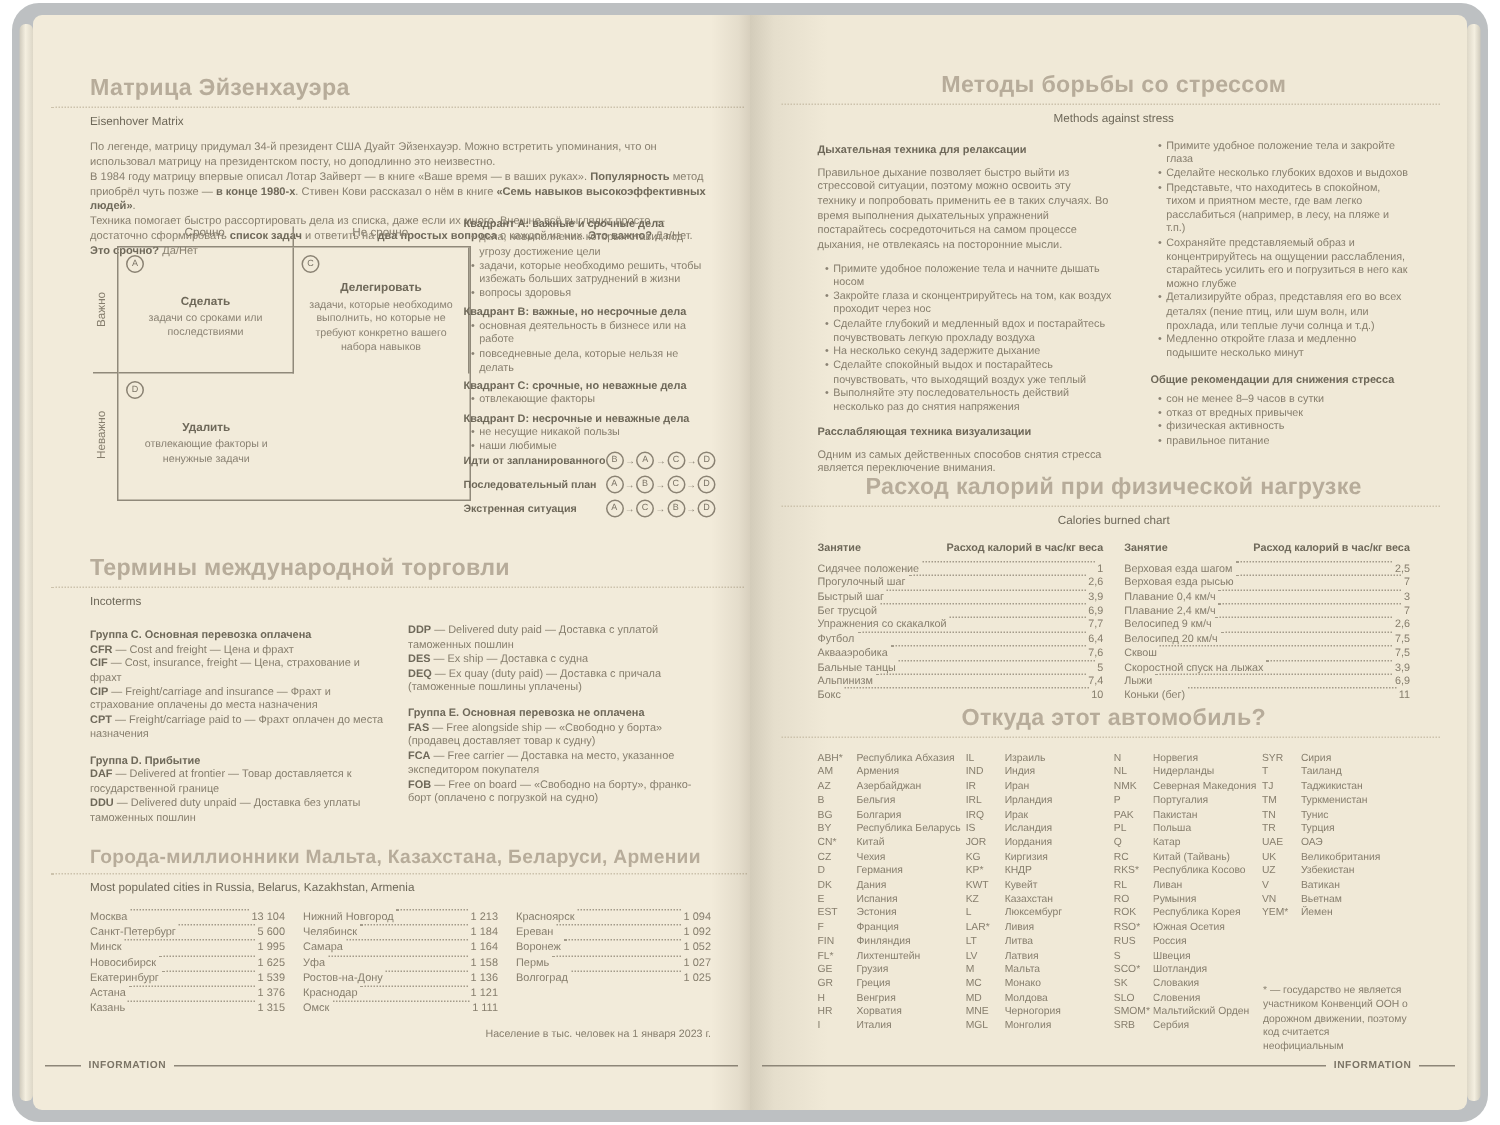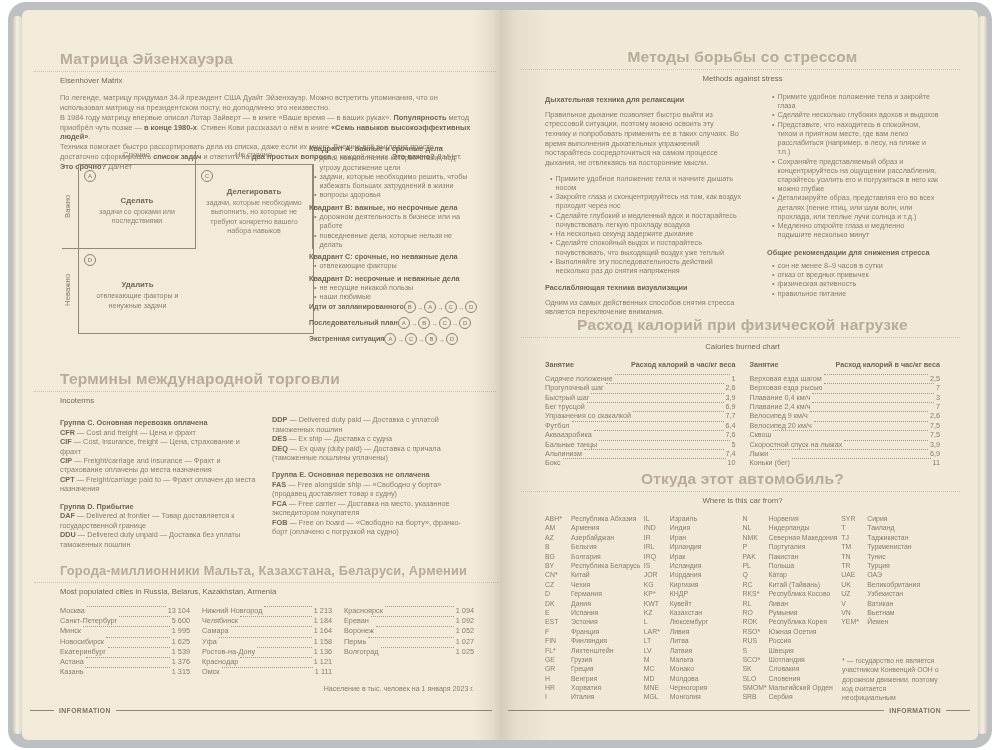--- a/index.html
+++ b/index.html
@@ -44,21 +44,21 @@
   .vext{position:absolute;left:135px;top:1px;height:13px;border-left:1px solid #90897a}
   .hext{position:absolute;left:2px;top:98px;width:16px;border-top:1px solid #90897a}
   .circle{display:inline-flex;flex:none;align-items:center;justify-content:center;width:10px;height:10px;
           border:1px solid #8a8273;border-radius:50%;font-size:6px;color:#7b7466;background:transparent}
   .qletter{position:absolute;left:5px;top:5px}
   .qtitle{font-size:7.8px;font-weight:bold;color:#6e6859;margin-bottom:3px}
   .qtext{font-size:7.1px;color:#8a8273;line-height:1.3}
   
   .notes{position:absolute;left:287px;top:131px;width:166px;font-size:7.1px;line-height:1.26}
   .seqs{position:absolute;left:287px;top:292px;width:168px}
-  .seq{display:flex;align-items:center;justify-content:flex-start;margin-bottom:6px;height:10px}
+  .seq{display:flex;align-items:center;justify-content:space-between;margin-bottom:6px;height:10px}
   .seq-label{font-size:7.1px;font-weight:bold;color:#6e6859;white-space:nowrap}
   .chain{display:flex;align-items:center}
   .chip{display:flex;align-items:center}
   .arr{font-size:6.5px;color:#8a8273;margin:0 1px}
   .chip:last-child .arr{display:none}
   
   .inco-cols{display:flex;gap:12px;margin-top:10px}
   .inco-col{width:200px}
   .iblock{margin-bottom:8px}
   .note-h:empty{display:none}
@@ -157,21 +157,21 @@
             <span>вопросы здоровья</span>
           </div>
         </div>
       </div>
 
       <div class="note">
         <div class="note-h">Квадрант B: важные, но несрочные дела</div>
         <div>
 
         <div class="li">
-            <span>дорожном деятельность в бизнесе или на работе</span>
+            <span>основная деятельность в бизнесе или на работе</span>
           </div>
           <div class="li">
             <span>повседневные дела, которые нельзя не делать</span>
           </div>
         </div>
       </div>
 
       <div class="note">
         <div class="note-h">Квадрант C: срочные, но неважные дела</div>
         <div>
@@ -674,21 +674,20 @@
               <span>11</span>
             </div>
             </div>
         </div>
       </div>
   </div>
 
   <div class="sec" style="left:45px;top:460px;width:395px;height:250px">
     <div class="h1 ra">Откуда этот автомобиль?</div>
     <div class="rule"></div>
-    <div class="h2 ra">Where is this car from?</div>
     <div class="car-cols">
 
         <div class="car-col">
 
             <div class="car-row">
             <span class="car-code">ABH*</span>
             <span class="car-name">Республика Абхазия</span>
           </div>
 
             <div class="car-row">

